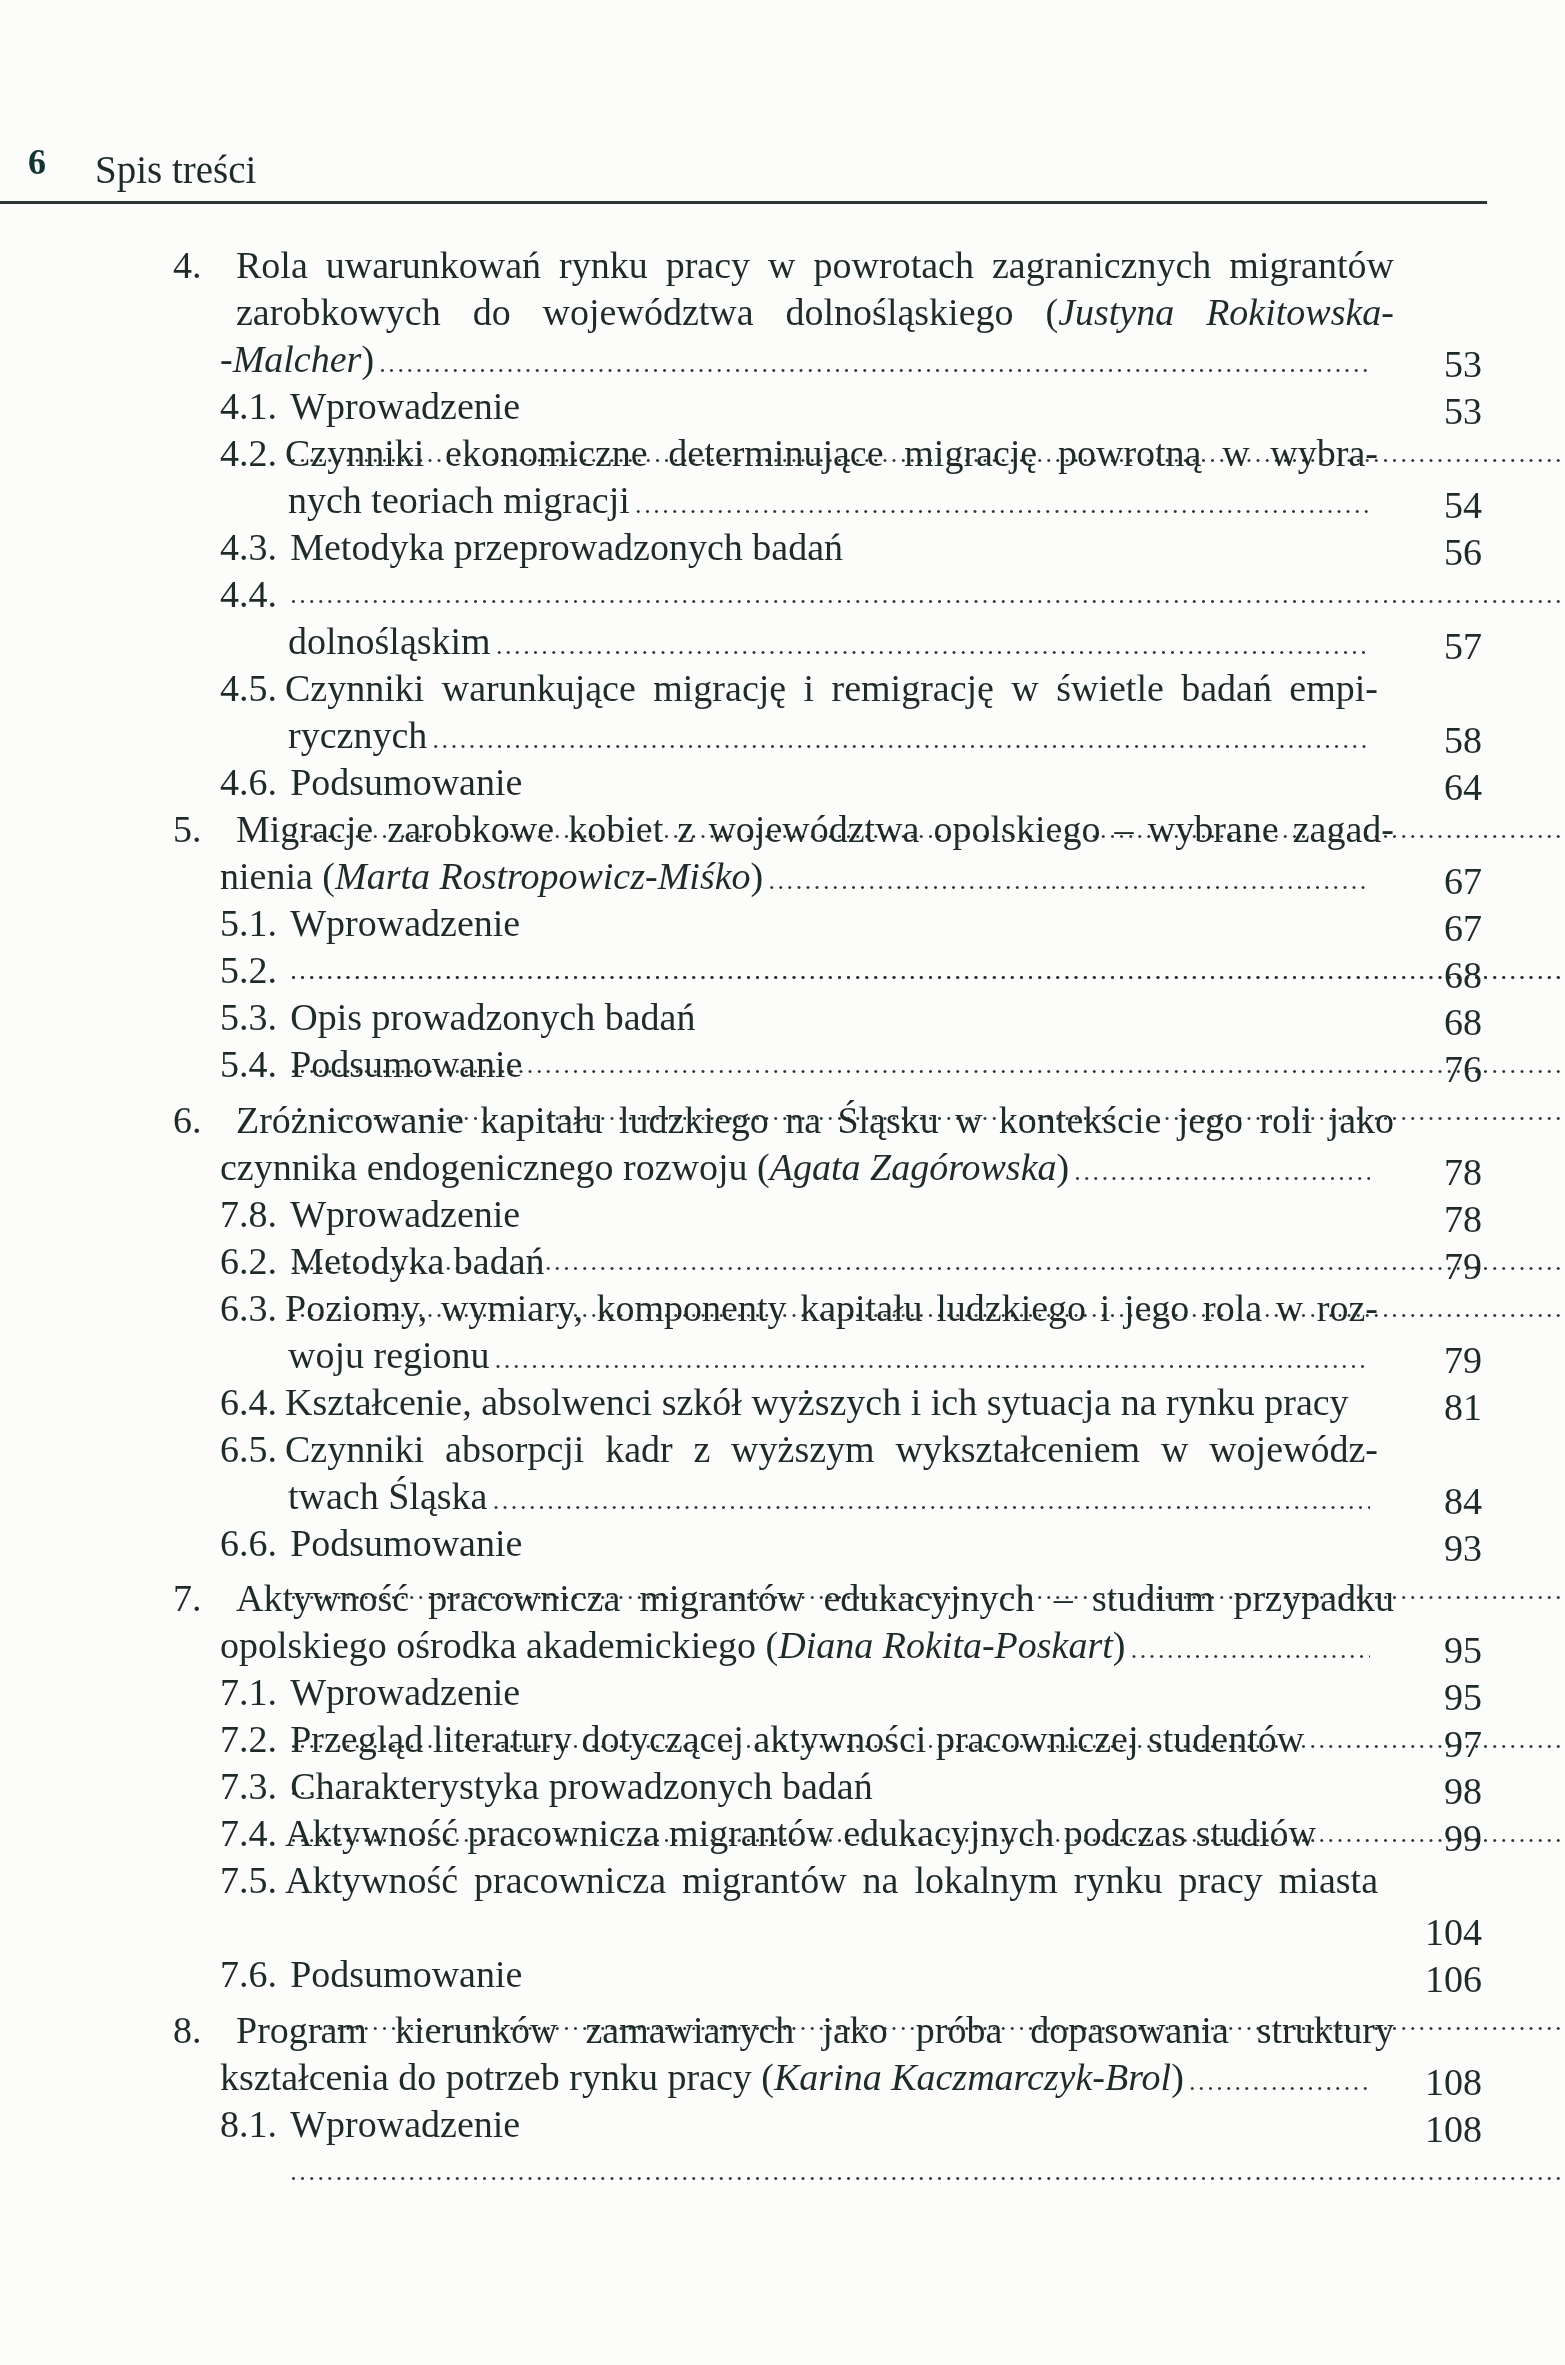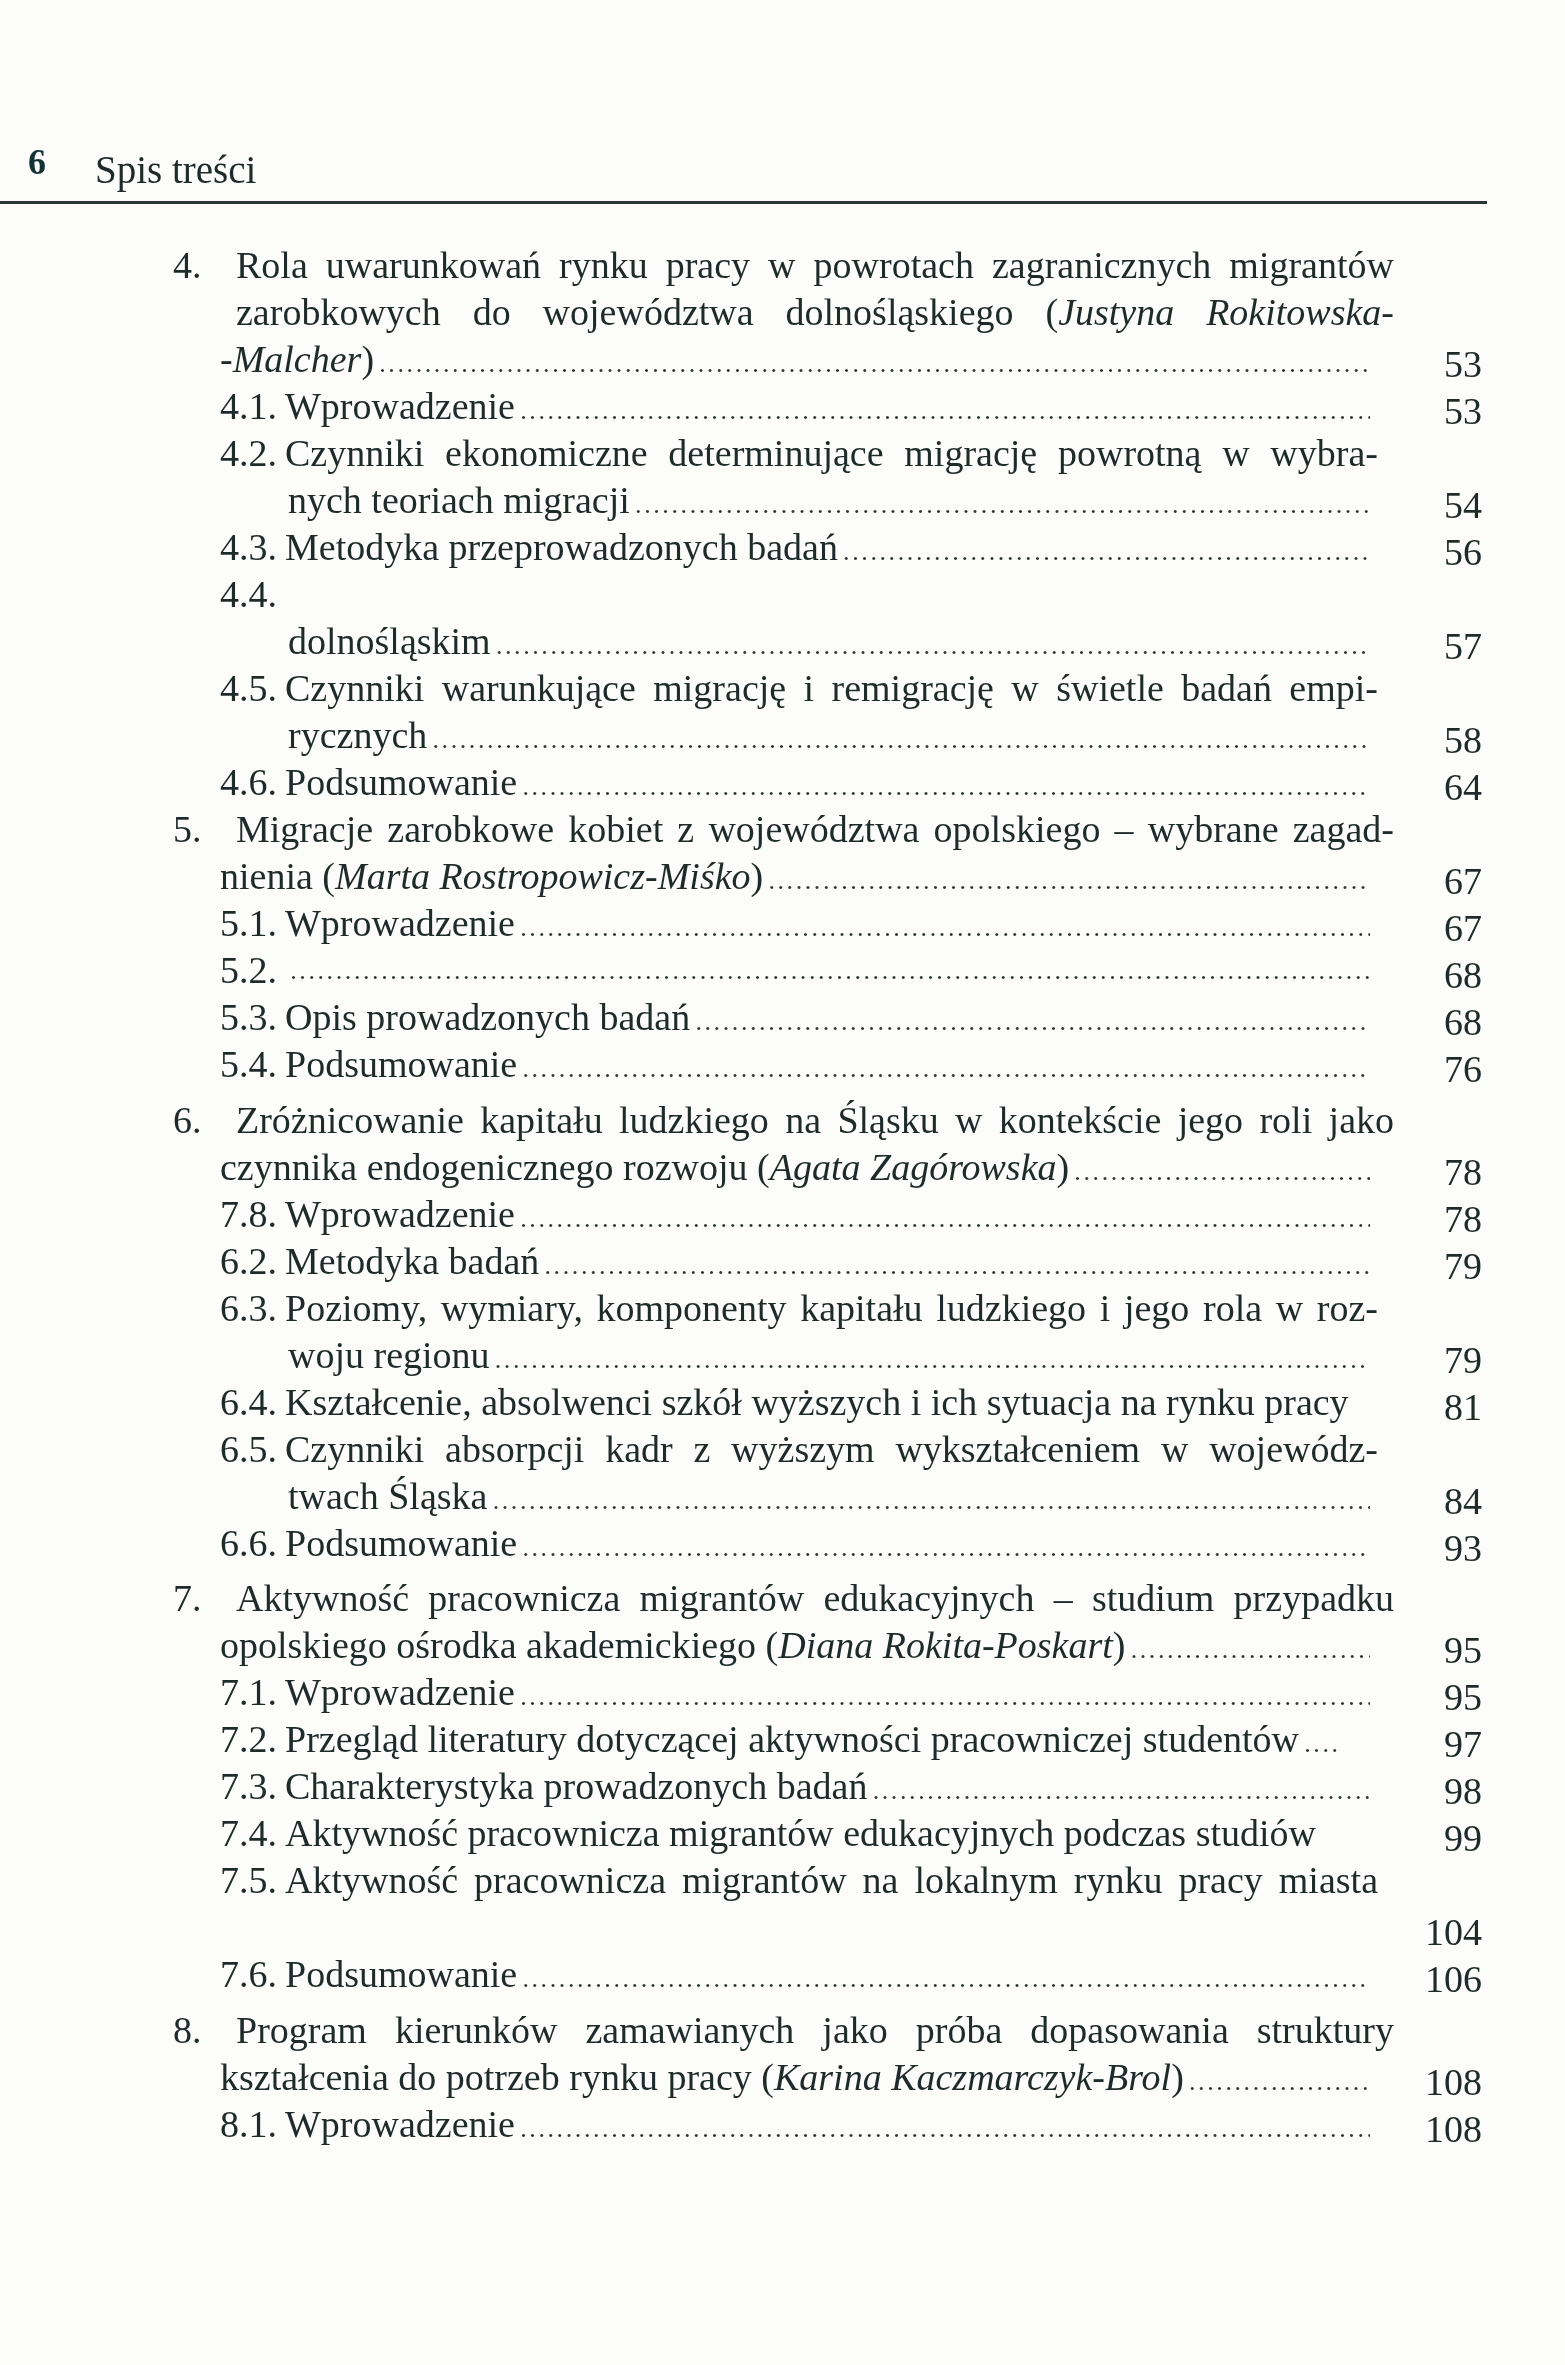--- a/index.html
+++ b/index.html
@@ -38,21 +38,21 @@
   .chapter .text { left: 236px; }
   .section .first .text { left: 285px; }
   .justified { width: 1158px; text-align: justify; text-align-last: justify; }
   .section .justified { width: 1093px; }
   .last-line {
     position: absolute; top: 0; display: flex; align-items: baseline;
     width: 1150px;
   }
   .chapter .last-line { left: 220px; width: 1150px; text-align: right; }
   .section .last-line { left: 288px; width: 1082px; }
-  .section .first .last-line { left: 285px; width: 1085px; }
+  .section .first .last-line { left: 285px; width: 1085px; flex-direction: column; }
   .lt { flex: 0 0 auto; }
   .leader {
     flex: 1 1 auto; overflow: hidden; margin-left: 5.2px;
     letter-spacing: 2.6px; font-size: 26px; color: #2b3536;
   }
   .leader::before {
     content: "................................................................................................................................................................................................................................................................";
   }
   .pg {
     position: absolute; top: 5.2px; right: 83px; width: 104px; text-align: right;

